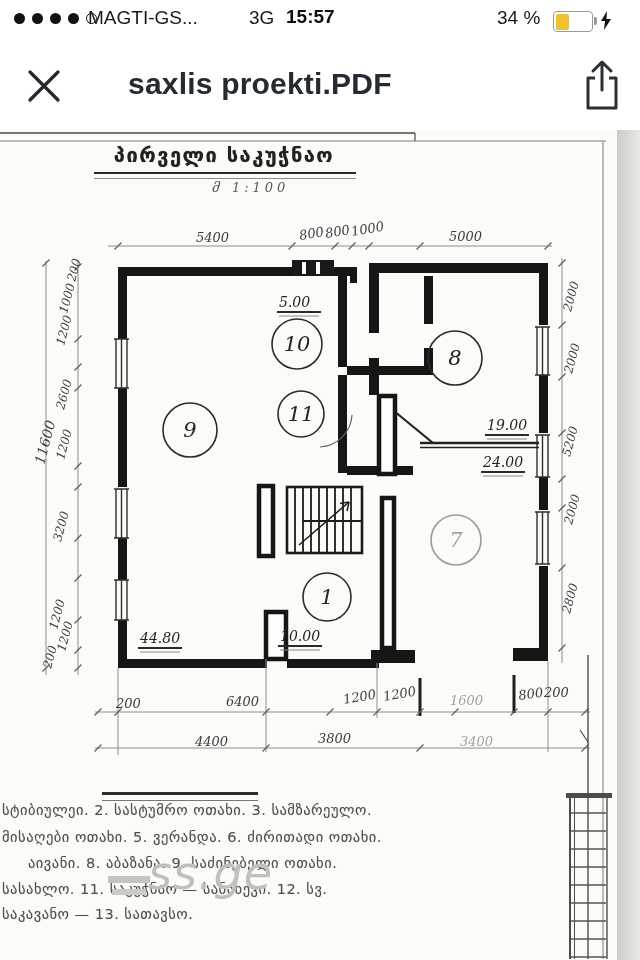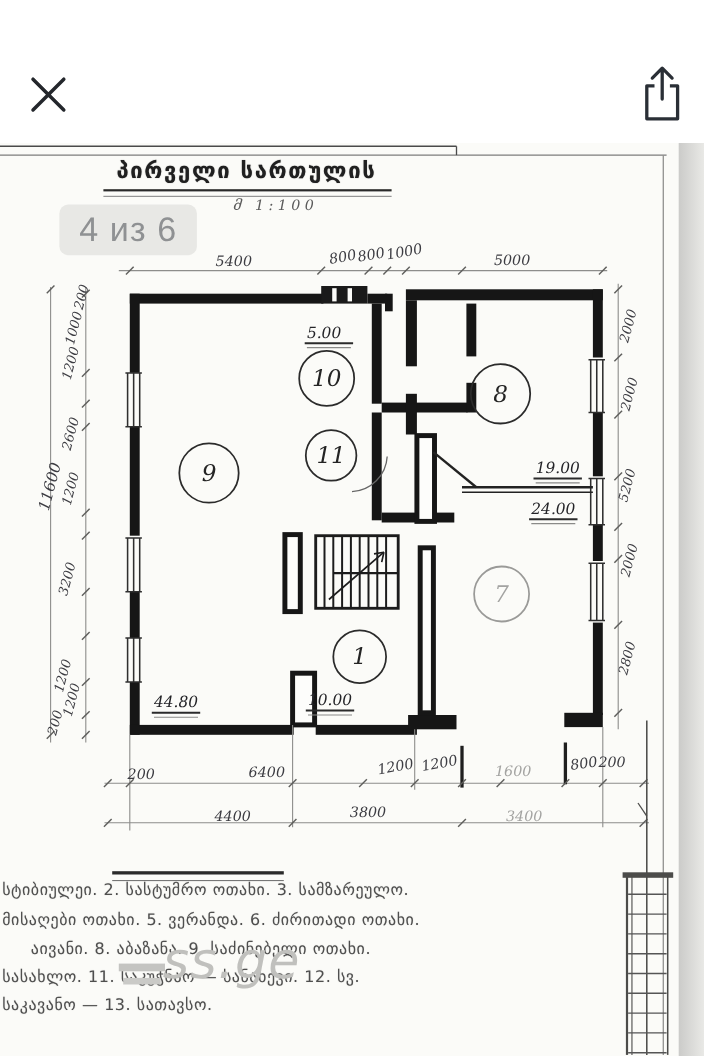--- a/index.html
+++ b/index.html
@@ -54,27 +54,48 @@
   .watermark{position:absolute;left:148px;top:716px;font-family:"DejaVu Sans",sans-serif;
        font-size:46px;font-weight:400;font-style:italic;color:#c0c0bd;letter-spacing:1px;z-index:5;}
   .wm-bar1{position:absolute;left:108px;top:746px;width:42px;height:7px;background:#c4c4c1;z-index:5;}
   .wm-bar2{position:absolute;left:112px;top:759px;width:34px;height:6px;background:#cacac7;z-index:5;}
 </style>
 </head>
 <body>
 
 <div class="screen">
 
+  <div class="status-bar">
+    <div class="sig" id="sig">
+        <span class="dot"></span>
+        <span class="dot"></span>
+        <span class="dot"></span>
+        <span class="dot"></span>
+        <span class="dot empty"></span>
+      </div>
+    <span class="sb-carrier">MAGTI-GS...</span>
+    <span class="sb-net">3G</span>
+    <span class="sb-time">15:57</span>
+    <span class="sb-pct">34 %</span>
+    <span class="battery">
+      <span class="fill" id="batt-fill" style="background: rgb(238, 193, 46);"></span>
+        <span class="nub"></span>
+    </span>
+    <svg class="bolt" width="12" height="19" viewBox="0 0 12 19">
+      <polygon points="7,0 1,10 5,10 4,19 11,8 6.5,8" fill="#111"></polygon>
+    </svg>
+  </div>
 
   <div class="nav-bar">
     <button class="nav-close">
       <svg width="44" height="44" viewBox="0 0 44 44">
         <path d="M8 8 L36 36 M36 8 L8 36" stroke="#24272c" stroke-width="3.2" stroke-linecap="round" fill="none"></path>
       </svg>
     </button>
+    <div class="nav-title">saxlis proekti.PDF</div>
     <button class="nav-share">
       <svg width="48" height="58" viewBox="0 0 48 58">
         <path d="M17 22 H10 V52 H38 V22 H31" stroke="#2a2f36" stroke-width="3" fill="none" stroke-linejoin="round"></path>
         <path d="M24 34 V7 M15 15 L24 6 L33 15" stroke="#2a2f36" stroke-width="3" fill="none" stroke-linecap="round" stroke-linejoin="round"></path>
       </svg>
     </button>
   </div>
 
   <div class="doc">
 
@@ -281,24 +302,23 @@
           <line x1="483" y1="346" x2="523" y2="346" stroke="#8a8a88" stroke-width="1"></line>
           <text x="140" y="513" font-family="DejaVu Serif,serif" font-style="italic" font-size="14" fill="#242428">44.80</text>
           <line x1="138" y1="518" x2="182" y2="518" stroke="#2b2b2b" stroke-width="1.8"></line>
           <line x1="140" y1="522" x2="180" y2="522" stroke="#8a8a88" stroke-width="1"></line>
           <text x="280" y="511" font-family="DejaVu Serif,serif" font-style="italic" font-size="14" fill="#242428">10.00</text>
           <line x1="278" y1="516" x2="322" y2="516" stroke="#2b2b2b" stroke-width="1.8"></line>
           <line x1="280" y1="520" x2="320" y2="520" stroke="#8a8a88" stroke-width="1"></line>
         </g>
     </svg>
 
-    <div class="g-title">პირველი სართულის</div>
+    <div class="g-title">პირველი საკუჭნაო</div>
     <div class="g-title-rule"></div>
     <div class="g-sub">მ 1:100</div>
-    <div class="page-badge">4 из 6</div>
 
     <div class="legend-rule"></div>
     <div id="legend">
         <div class="legend-line" style="top: 672px;">სტიბიულეი.  2. სასტუმრო  ოთახი. 3. სამზარეულო.</div>
         <div class="legend-line" style="top: 699px;">მისაღები ოთახი.  5. ვერანდა.  6. ძირითადი ოთახი.</div>
         <div class="legend-line" style="top: 725px; margin-left: 26px;">აივანი.   8. აბაზანა.  9. საძინებელი  ოთახი.</div>
         <div class="legend-line" style="top: 751px;">სასახლო.  11. საკუჭნაო — სანახევი.  12. სვ.</div>
         <div class="legend-line" style="top: 776px;">საკავანო — 13. სათავსო.</div>
       </div>
 

